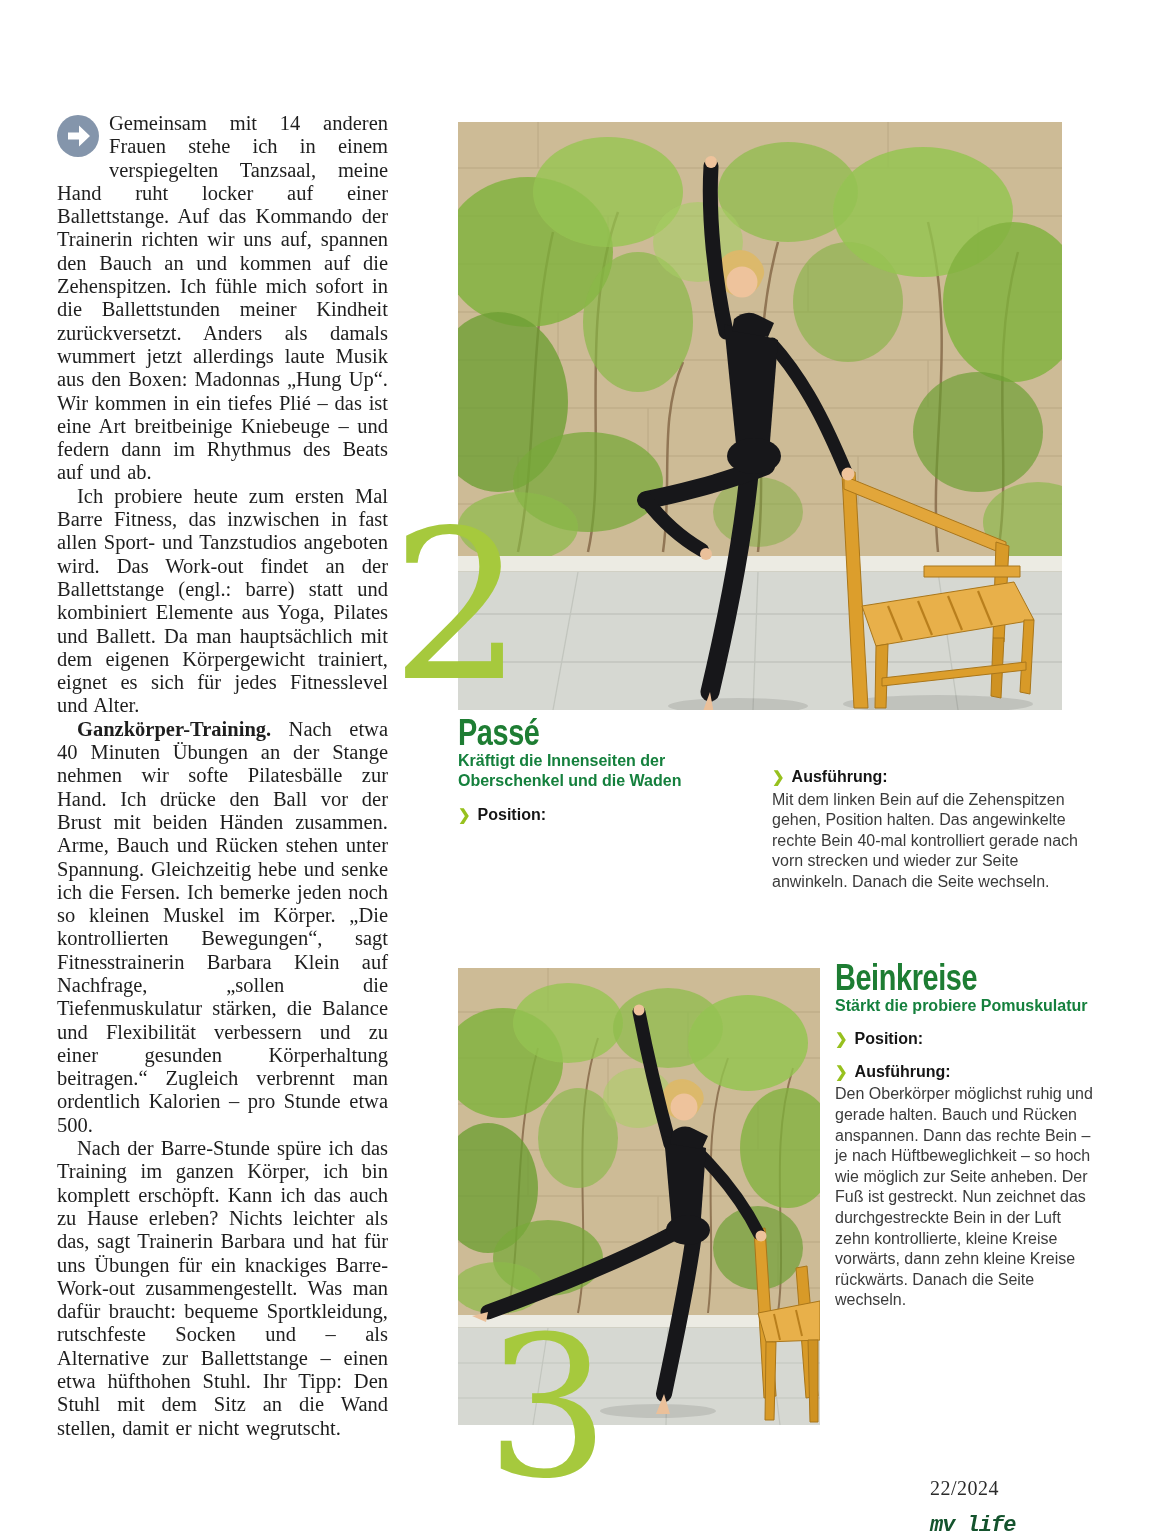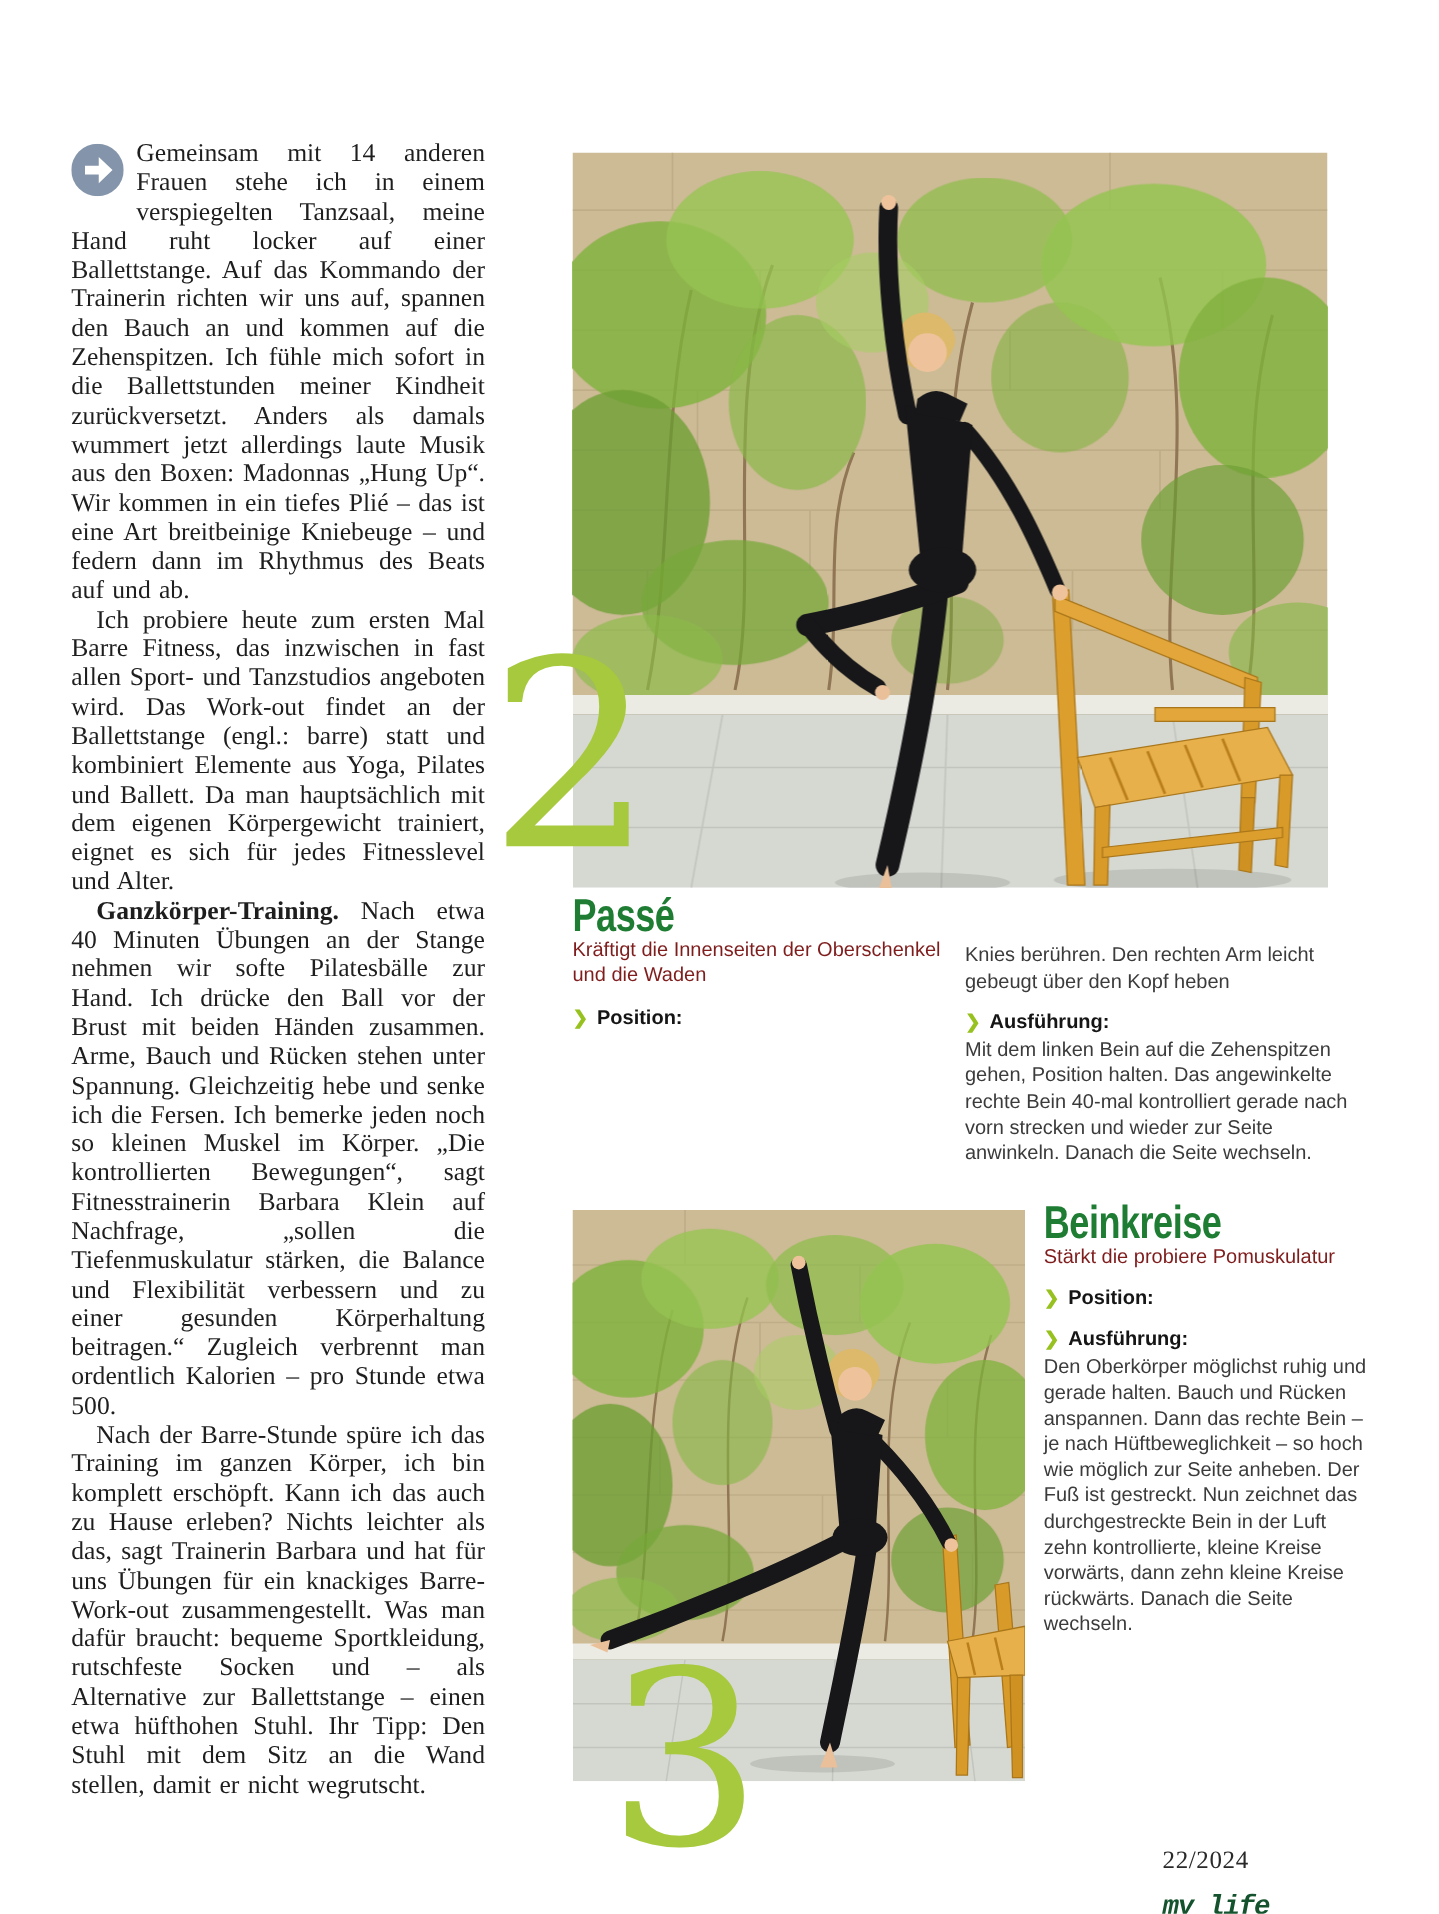--- a/index.html
+++ b/index.html
@@ -42,21 +42,21 @@
   #passe-col1 { left:458px; top:723px; width:298px; }
   #passe-col2 { left:772px; top:755px; width:310px; }
   #beinkreise-col { left:835px; top:968px; width:262px; }
 
   .ex-title {
     font-family:"Liberation Sans", sans-serif; font-weight:700;
     font-size:37px; color:#1e7d33; letter-spacing:-0.5px;
     transform:scaleX(0.78); transform-origin:0 50%;
     margin:0 0 7px 0; white-space:nowrap;
   }
-  .ex-sub { color:#7f1d1d; margin:0 0 13px 0; }
+  .ex-sub { color:#15803d; margin:0 0 13px 0;font-weight:bold; }
   .ex-label {
     font-weight:700; color:#151515; margin:12px 0 2px 0;
     display:flex; align-items:baseline;
   }
   .chev {
     color:#97c11e; font-weight:700; margin-right:7px; font-size:15px;
   }
   .ex-body { margin:0; }
 
   
@@ -208,21 +208,20 @@
 <div id="passe-col1" class="ex-col">
   <div class="ex-title">Passé</div>
   <p class="ex-sub">Kräftigt die Innenseiten der Oberschenkel und die Waden</p>
   <div class="ex-label">
     <span class="chev">❯</span>
     <span>Position:</span>
   </div>
 </div>
 
 <div id="passe-col2" class="ex-col">
-  <p class="ex-body">Knies berühren. Den rechten Arm leicht gebeugt über den Kopf heben</p>
   <div class="ex-label">
     <span class="chev">❯</span>
     <span>Ausführung:</span>
   </div>
   <p class="ex-body">Mit dem linken Bein auf die Zehenspitzen gehen, Position halten. Das angewinkelte rechte Bein 40-mal kontrolliert gerade nach vorn strecken und wieder zur Seite anwinkeln. Danach die Seite wechseln.</p>
 </div>
 
 <svg id="photo2" class="photo" viewBox="0 0 362 457" aria-hidden="true">
   <g>
     <rect x="0" y="0" width="362" height="347" fill="#cdbb96"></rect>

